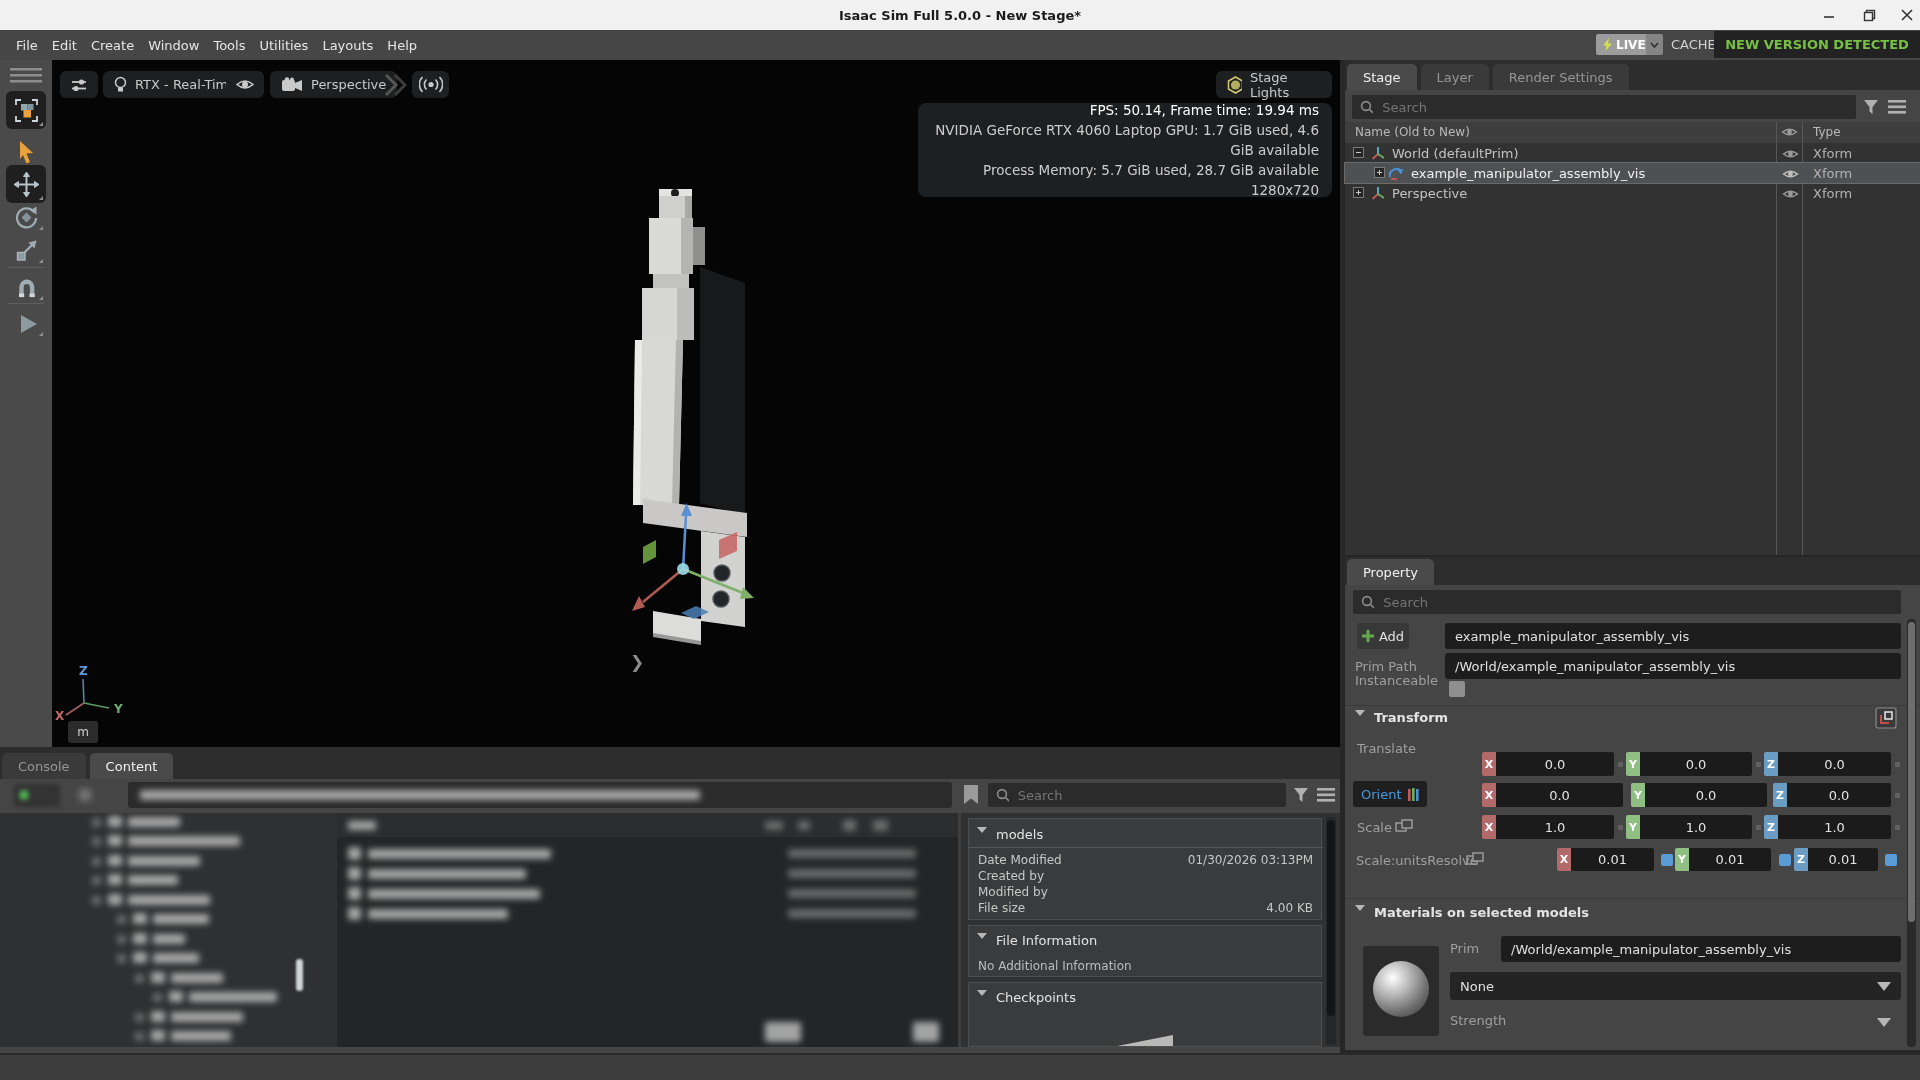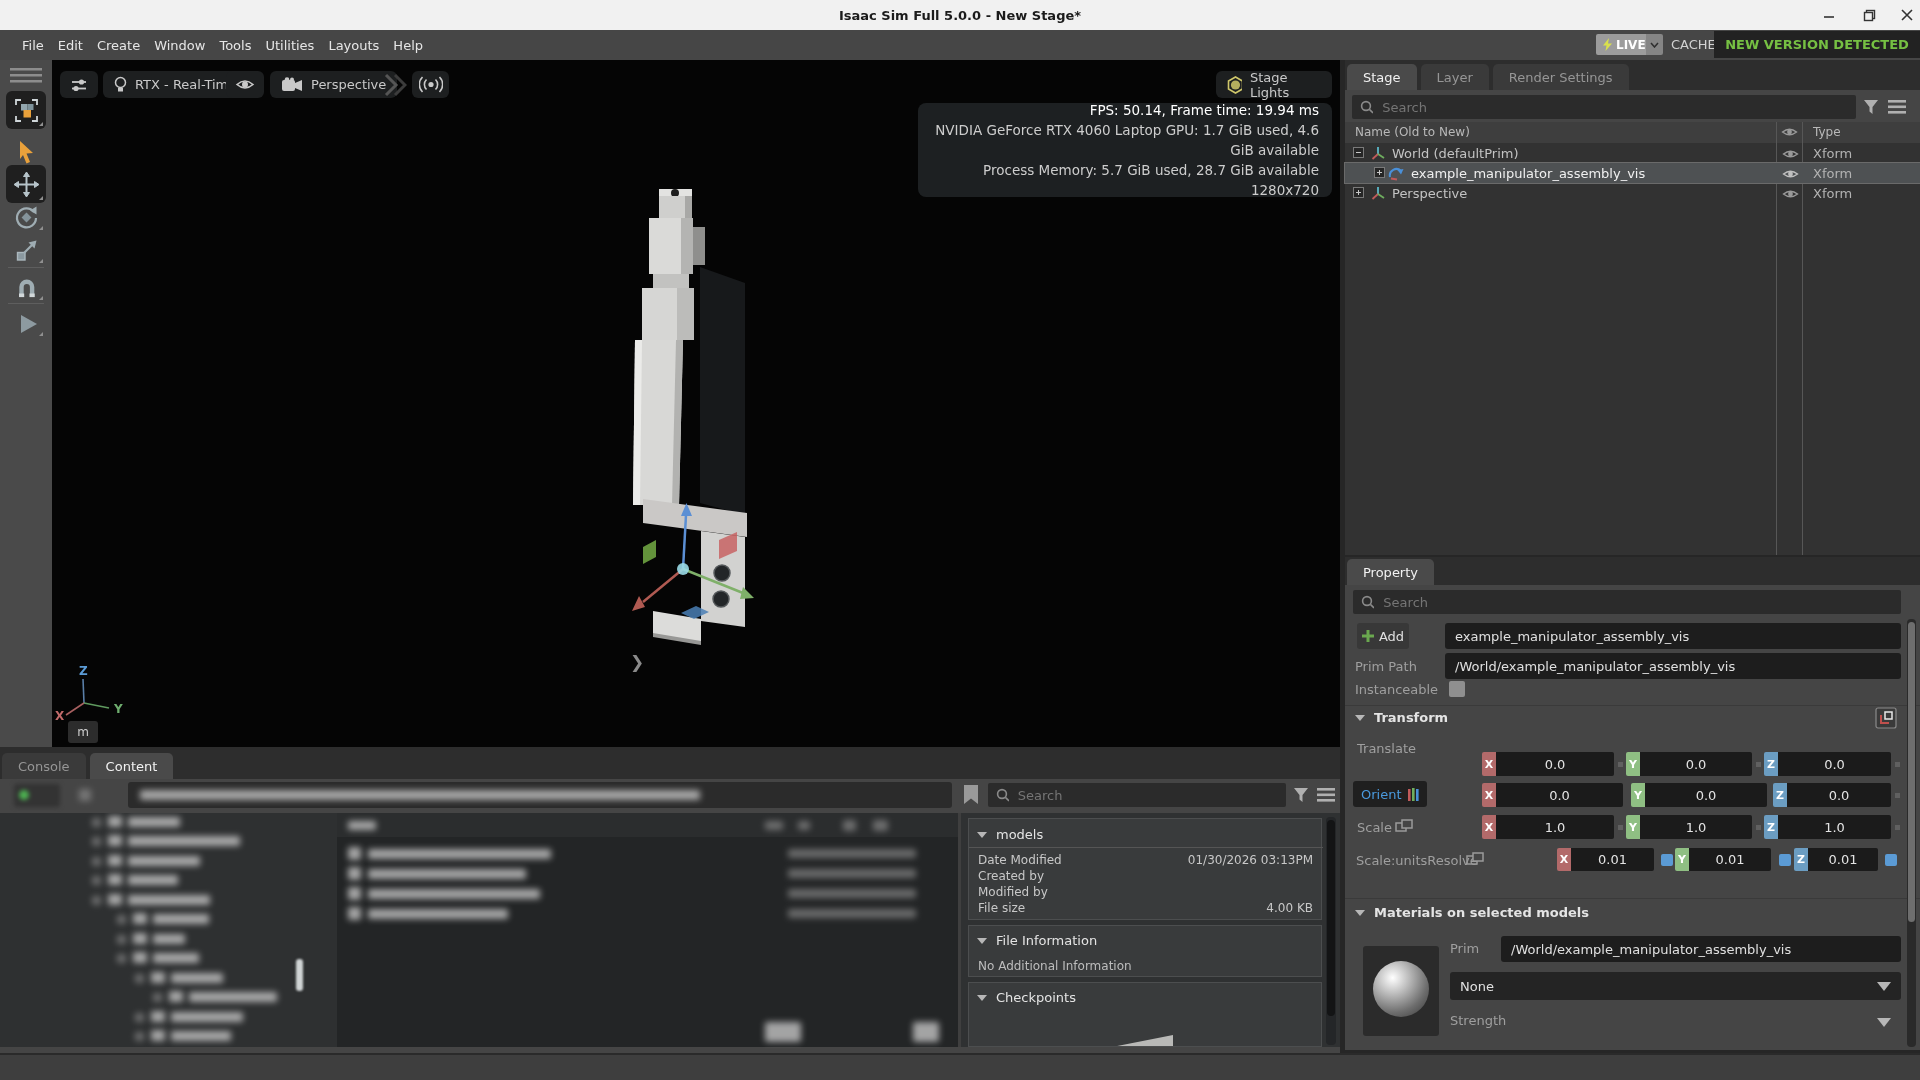--- a/index.html
+++ b/index.html
@@ -49,21 +49,21 @@
   .expbox.plus::after{content:"";position:absolute;top:2px;bottom:2px;left:4px;width:1px;background:#c9c9c9;}
   .colsep{position:absolute;top:0;width:1px;background:#575757;}
   
   .plabel{position:absolute;color:#9f9f9f;font-size:13px;}
   .pfield{position:absolute;background:#1d1d1d;border-radius:3px;color:#e0e0e0;font-size:13px;display:flex;align-items:center;padding:0 10px;box-sizing:border-box;}
   .badge{position:absolute;width:14px;height:24px;color:#fff;font-size:11px;font-weight:bold;display:flex;align-items:center;justify-content:center;border-radius:2px 0 0 2px;}
   .vfield{position:absolute;height:24px;background:#1b1b1b;color:#e4e4e4;font-size:13px;display:flex;align-items:center;justify-content:center;border-radius:0 2px 2px 0;}
   .dot{position:absolute;width:5px;height:5px;background:#606060;}
   .bluebox{position:absolute;width:12px;height:12px;background:#5b9bd5;border-radius:2px;}
   .caret{width:0;height:0;border-left:5px solid transparent;border-right:5px solid transparent;border-top:6px solid #b7b7b7;display:inline-block;}
-  .sechdr{position:absolute;display:flex;align-items:center;gap:9px;color:#e4e4e4;font-size:13px;font-weight:bold;}
+  .sechdr{position:absolute;display:flex;gap:9px;color:#e4e4e4;font-size:13px;font-weight:bold;}
   .ddarrow{position:absolute;width:0;height:0;border-left:7px solid transparent;border-right:7px solid transparent;border-top:9px solid #b7b7b7;}
   .sphere{position:absolute;left:18px;top:389px;width:76px;height:90px;background:#2b2b2b;border-radius:3px;}
   .sphere::before{content:"";position:absolute;left:10px;top:15px;width:56px;height:56px;border-radius:50%;background:radial-gradient(circle at 35% 30%,#ffffff,#bdbdbd 30%,#6e6e6e 65%,#3a3a3a 95%);}
   .scrollv{position:absolute;border-radius:4px;}
   
   .smear{position:absolute;background:#c4c4c4;border-radius:2px;filter:blur(3px);opacity:.8;}
   .smear.dim{background:#8f8f8f;opacity:.65;}
   .ibox{position:absolute;background:#393b3c;border:1px solid #4c4e4f;box-sizing:border-box;}
   .ilabel{position:absolute;color:#c8c8c8;font-size:12px;}
   .ival{position:absolute;color:#c8c8c8;font-size:12px;text-align:right;}
@@ -88,21 +88,21 @@
         <rect x="1.5" y="3.5" width="8" height="8" fill="#f1f1f1" stroke="#333" stroke-width="1.4"></rect>
       </svg>
   </div>
   <div class="winbtn" style="left:1890px">
     <svg width="12" height="12">
         <path d="M1,1 L11,11 M11,1 L1,11" stroke="#333" stroke-width="1.6"></path>
       </svg>
   </div>
 
   <div class="abs menubar">
-    <span class="menu-item" style="margin-left:22px">File</span>
+    <span class="menu-item" style="margin-left:16px">File</span>
     <span class="menu-item">Edit</span>
     <span class="menu-item">Create</span>
     <span class="menu-item">Window</span>
     <span class="menu-item">Tools</span>
     <span class="menu-item">Utilities</span>
     <span class="menu-item">Layouts</span>
     <span class="menu-item">Help</span>
   </div>
   <div class="live-badge">
     <svg width="9" height="13">
@@ -384,21 +384,21 @@
     <div class="abs" style="left:12px;top:66px;width:52px;height:26px;background:#383838;border-radius:3px;display:flex;align-items:center;justify-content:center;gap:5px">
       <svg width="12" height="12">
           <rect x="4.5" y="0" width="3" height="12" fill="#6aa84f"></rect>
           <rect x="0" y="4.5" width="12" height="3" fill="#6aa84f"></rect>
         </svg>
       <span style="color:#e0e0e0;font-size:13px">Add</span>
     </div>
     <div class="pfield" style="left:100px;top:66px;width:456px;height:26px">example_manipulator_assembly_vis</div>
     <span class="plabel" style="left:10px;top:102px">Prim Path</span>
     <div class="pfield" style="left:100px;top:96px;width:456px;height:26px">/World/example_manipulator_assembly_vis</div>
-    <span class="plabel" style="left:10px;top:125px">Instanceable</span>
+    <span class="plabel" style="left:10px;top:116px">Instanceable</span>
     <div class="abs" style="left:104px;top:124px;width:16px;height:16px;background:#8f8f8f;border-radius:2px"></div>
 
     <div class="abs" style="left:0;top:148px;width:575px;height:1px;background:#3a3a3a"></div>
     <div class="sechdr" style="left:10px;top:153px">
       <span class="caret"></span>
       <span>Transform</span>
     </div>
     <svg class="abs" style="left:530px;top:150px" width="22" height="22">
       <rect x="1" y="1" width="20" height="20" rx="2" fill="#3a3a3a" stroke="#8a8a8a" stroke-width="1.2"></rect>
       <path d="M6,8 V16 H14" fill="none" stroke="#c0504d" stroke-width="2"></path>

